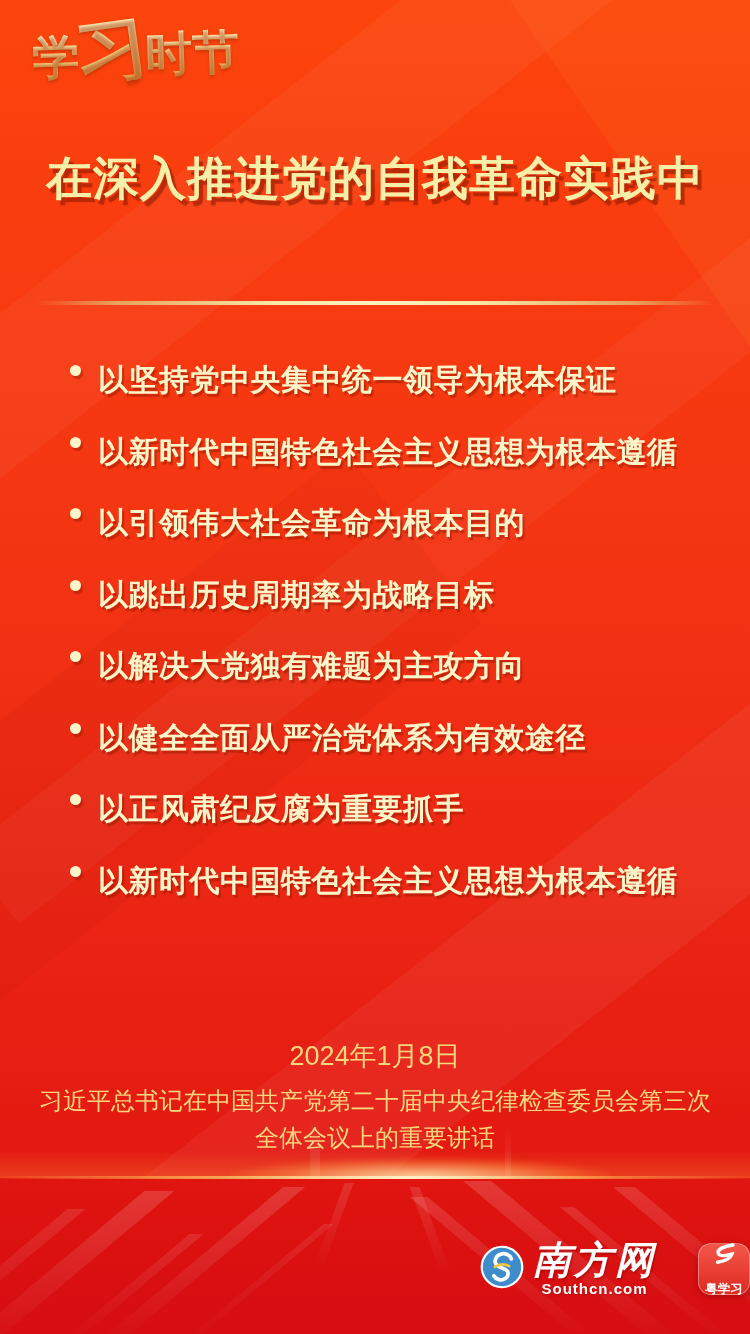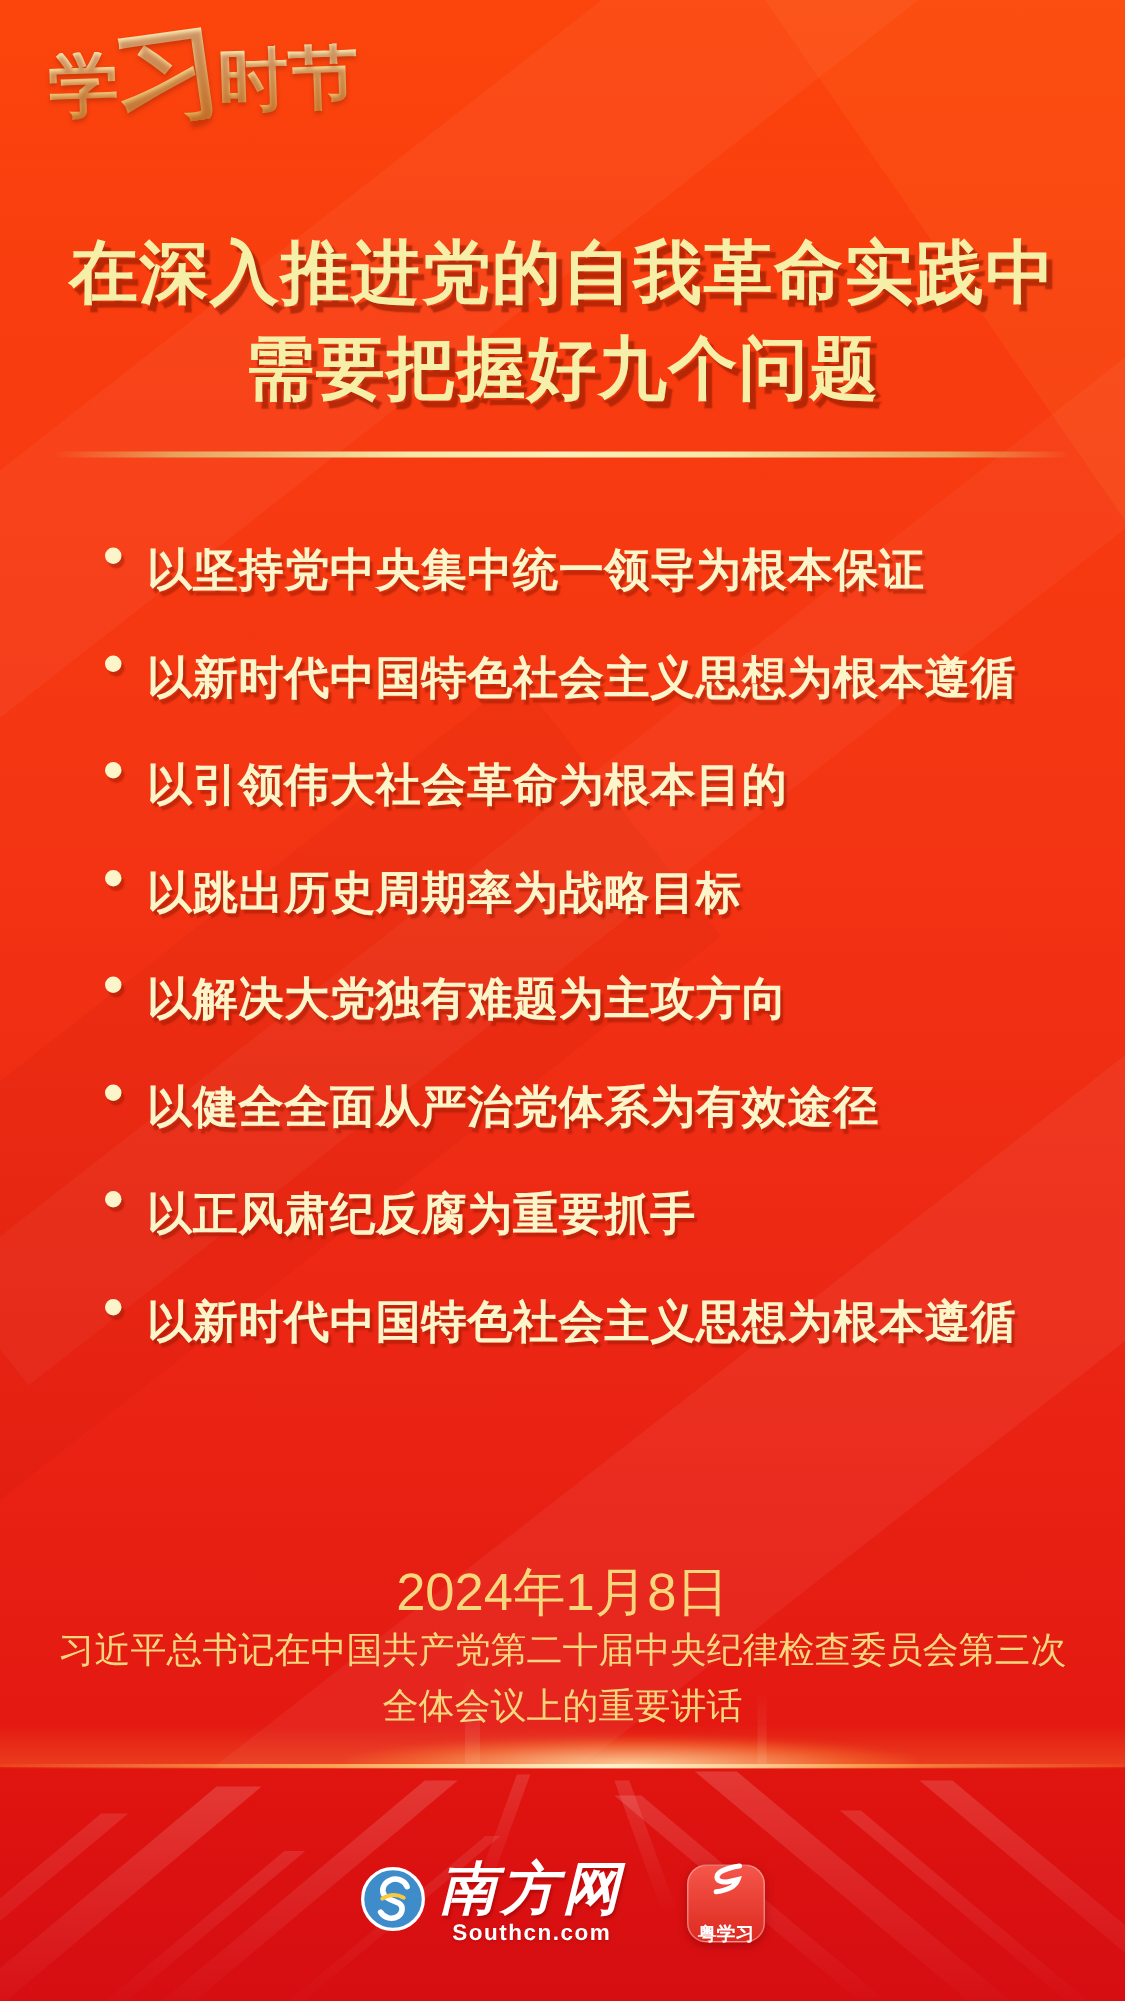--- a/index.html
+++ b/index.html
@@ -22,35 +22,35 @@
     transform:rotate(-2deg); color:#F2CC74; font-family:"Liberation Serif","DejaVu Serif",serif;
     font-weight:700; text-shadow:0 2px 3px rgba(150,40,0,0.45); }
   .brand .c  { font-size:47px; line-height:1; }
   .brand .c2 { font-size:72px; line-height:0.88; margin:0 -3px; transform:rotate(-6deg) translateY(3px); }
   @supports (-webkit-background-clip:text) {
     .brand span { background:linear-gradient(180deg,#FCEDB4 10%,#F3CF7F 55%,#E5A94B 100%);
       -webkit-background-clip:text; background-clip:text; color:transparent; }
   }
   
   .title { position:absolute; left:0; right:0; top:150px; text-align:center;
-    font-family:Liberation Serif, serif; font-weight:700; font-size:46px;
+    font-family:Liberation Mono, monospace; font-weight:700; font-size:46px;
     line-height:64px; letter-spacing:1px; color:#F6EFA8;
     text-shadow:4px 5px 1px rgba(140,25,0,0.6); white-space:nowrap; }
   .divider { position:absolute; left:36px; right:36px; top:301px; height:4px; border-radius:2px;
     background:linear-gradient(90deg,rgba(200,90,20,0) 0%,#E8A35C 12%,#F6E8A8 35%,#FAF0BC 50%,#F6E8A8 65%,#E8A35C 88%,rgba(200,90,20,0) 100%); }
   
   .kp-list { position:absolute; left:70px; top:335px; width:660px; list-style:none; }
   .kp-row { height:71.5px; display:flex; align-items:center; }
   .bullet { flex:none; width:11px; height:11px; border-radius:50%; background:#FBF5C9;
     margin-right:17px; box-shadow:2px 3px 1px rgba(150,25,0,0.45); }
   .kp-text { font-family:"Liberation Serif","DejaVu Serif",serif; font-weight:700; font-size:30px;
     letter-spacing:0.5px; color:#FBF5C9; text-shadow:2px 3px 1px rgba(150,25,0,0.5); white-space:nowrap;margin-top:20px; }
   
   .date-line { position:absolute; left:0; right:0; top:1038px; text-align:center;
-    font-size:35px; font-weight:500; color:#F6D77E; }
+    font-size:27px; font-weight:500; color:#F6D77E; }
   .source-block { position:absolute; left:0; right:0; top:1082px; text-align:center;
     font-size:24px; line-height:37px; font-weight:500; color:#F6D77E; }
   
   .horizon-band { position:absolute; left:0; right:0; top:1150px; height:28px;
     background:linear-gradient(180deg,rgba(255,140,50,0) 0%,rgba(255,150,60,0.30) 100%); }
   .horizon-line { position:absolute; left:0; right:0; top:1176px; height:3px;
     background:linear-gradient(90deg,rgba(255,120,40,0.08),rgba(255,190,90,0.75) 28%,rgba(255,242,205,0.95) 54%,rgba(255,190,90,0.6) 78%,rgba(255,120,40,0.08)); }
   .horizon-glow { position:absolute; left:230px; top:1158px; width:380px; height:38px;
     background:radial-gradient(ellipse at center,rgba(255,235,180,0.85) 0%,rgba(255,170,70,0.30) 55%,rgba(255,170,70,0) 75%);
     filter:blur(2px); }
@@ -68,21 +68,21 @@
   .streak.s4  { left:195px; top:8px;  width:22px; height:148px; opacity:.5; }
   .streak.s5  { left:258px; top:45px; width:10px; height:110px; opacity:.3; }
   .streak.s6  { left:330px; top:4px;  width:9px;  height:80px;  opacity:.4; transform:skewX(-20deg); }
   .streak.s7  { left:425px; top:8px;  width:10px; height:85px;  opacity:.4; transform:skewX(20deg); }
   .streak.s8  { left:490px; top:18px; width:18px; height:135px; opacity:.45; }
   .streak.s9  { left:555px; top:2px;  width:28px; height:154px; opacity:.5; }
   .streak.s10 { left:635px; top:28px; width:14px; height:126px; opacity:.4; }
   .streak.s11 { left:700px; top:8px;  width:22px; height:146px; opacity:.45; }
   
   .footer-logos { position:absolute; left:0; right:0; top:1240px; display:flex;
-    justify-content:center; align-items:center; gap:42px; }
+    justify-content:flex-end; align-items:center; gap:42px; }
   .southcn { display:flex; align-items:center; gap:9px; }
   .southcn-text { display:flex; flex-direction:column; align-items:center; }
   .southcn-name { font-family:"Liberation Serif","DejaVu Serif",serif; font-style:italic; font-weight:700;
     font-size:38px; line-height:40px; letter-spacing:3px; color:#FFFFFF;
     text-shadow:1px 2px 2px rgba(150,0,0,0.5); white-space:nowrap; }
   .southcn-domain { font-size:15px; font-weight:700; letter-spacing:1px; color:#FFFFFF;
     text-shadow:0 1px 2px rgba(150,0,0,0.5); }
   .yuexuexi { width:52px; height:52px; border-radius:13px;
     background:linear-gradient(180deg,#F5564A 0%,#DD2A20 100%);
     border:1px solid rgba(255,255,255,0.35); box-shadow:0 2px 6px rgba(110,0,0,0.4);
@@ -102,21 +102,20 @@
 
   <div class="brand">
     <span class="c">学</span>
     <span class="c2">习</span>
     <span class="c">时</span>
     <span class="c">节</span>
   </div>
 
   <div class="title">
     <div>在深入推进党的自我革命实践中</div>
-    <div>需要把握好九个问题</div>
   </div>
   <div class="divider"></div>
 
   <ul class="kp-list">
     <li class="kp-row">
       <span class="bullet"></span>
       <span class="kp-text">以坚持党中央集中统一领导为根本保证</span>
       </li>
     <li class="kp-row">
       <span class="bullet"></span>

